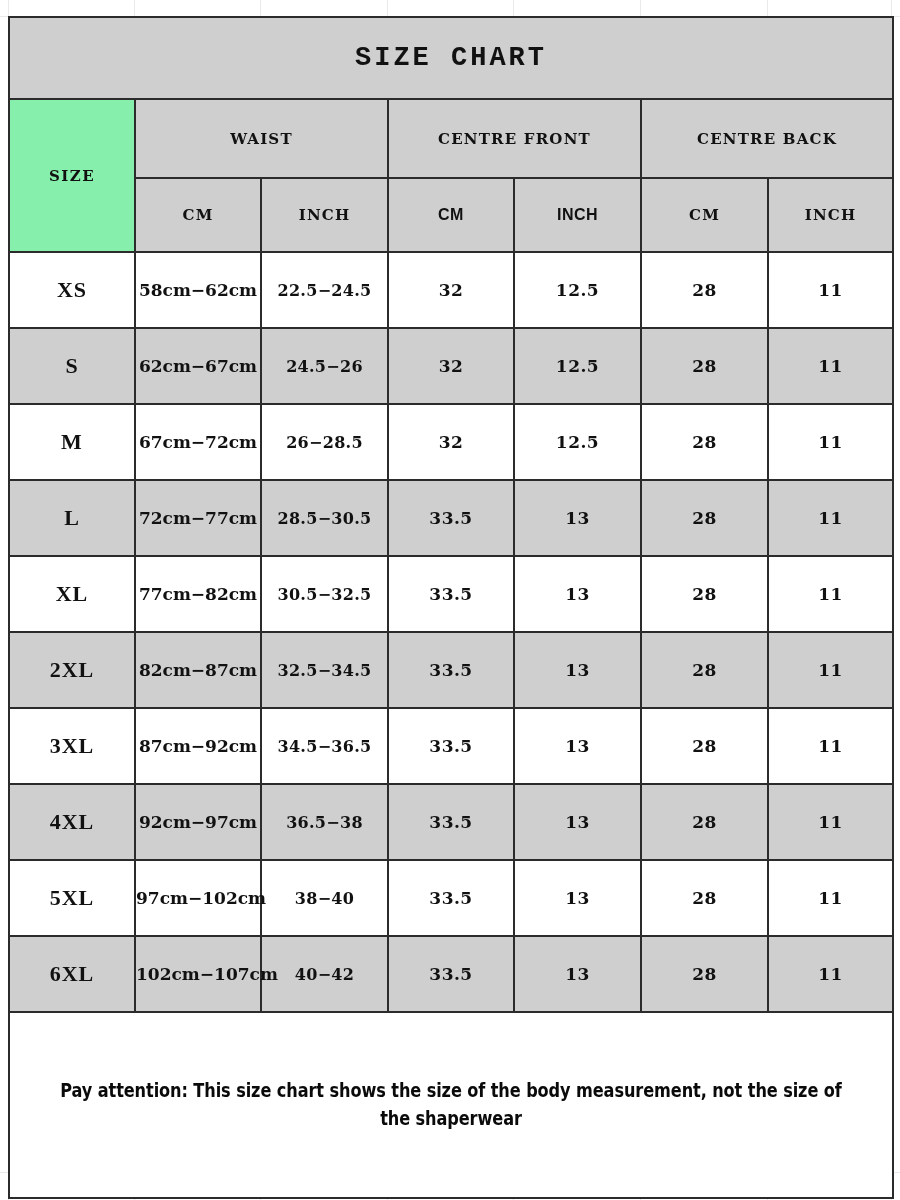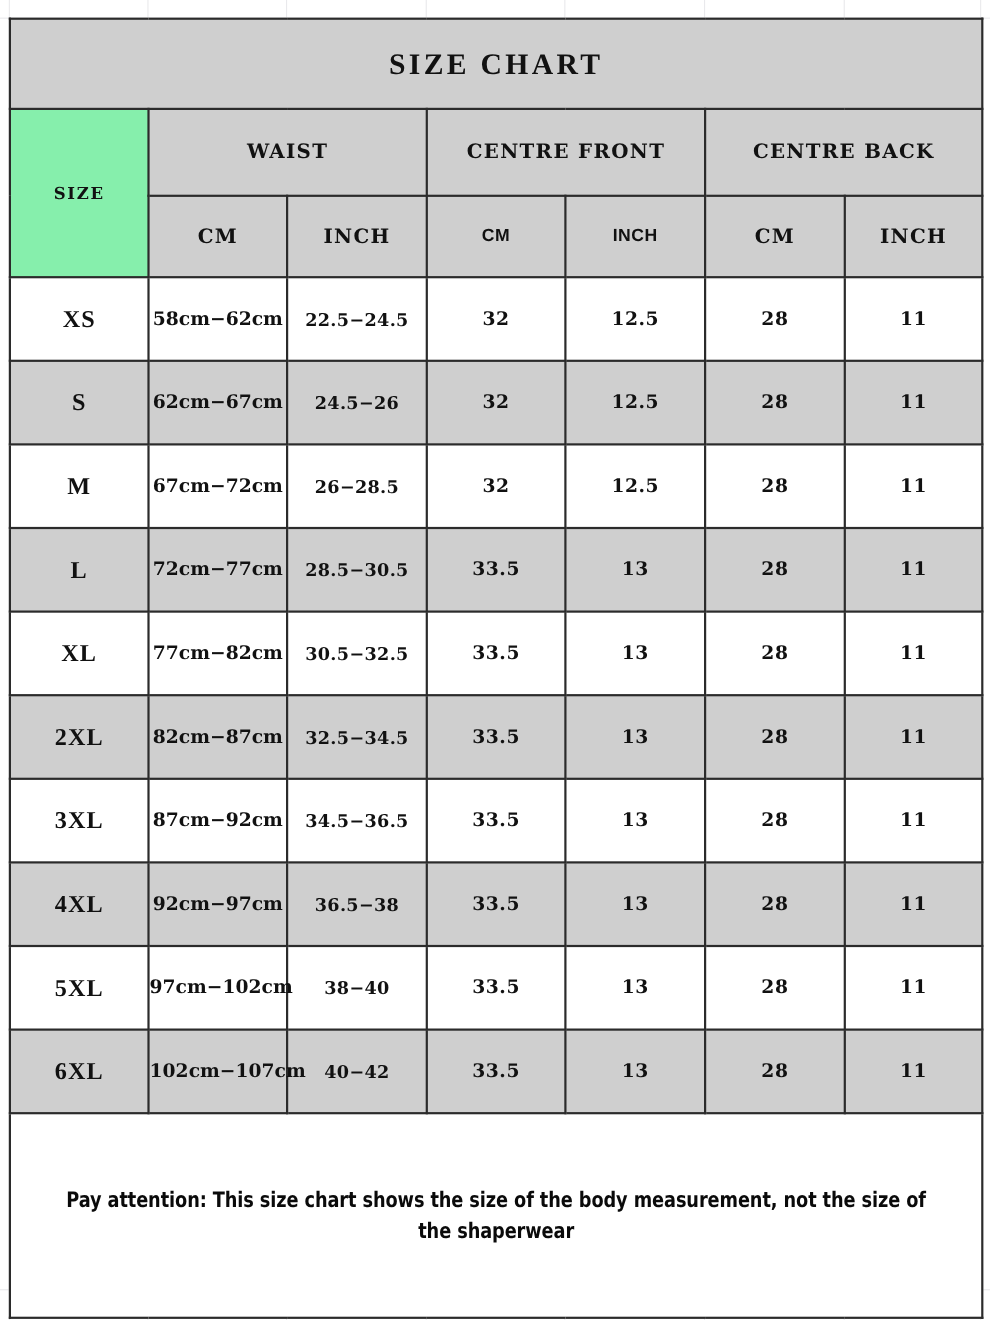--- a/index.html
+++ b/index.html
@@ -53,32 +53,32 @@
     vertical-align: middle;
     padding: 0;
     color: #111111;
     font-weight: bold;
   }
 
   
   .title-cell {
     height: 80px;
     background: #cfcfcf;
-    font-family: Liberation Serif, serif;
+    font-family: Liberation Mono, monospace;
     font-size: 27px;
     font-weight: bold;
     letter-spacing: 3px;
     color: #171b2e;
   }
 
   
   .hdr {
     background: #cfcfcf;
     font-family: "DejaVu Serif", "Liberation Serif", serif;
-    font-size: 18px;
+    font-size: 15px;
     font-weight: bold;
     letter-spacing: 1.2px;
     color: #0b0b0b;
   }
   .hdr-group { height: 77px; }
   .hdr-sub   { height: 72px; }
   .size-head {
     background: #86efac;
     font-family: "DejaVu Serif", "Liberation Serif", serif;
     font-size: 15px;

